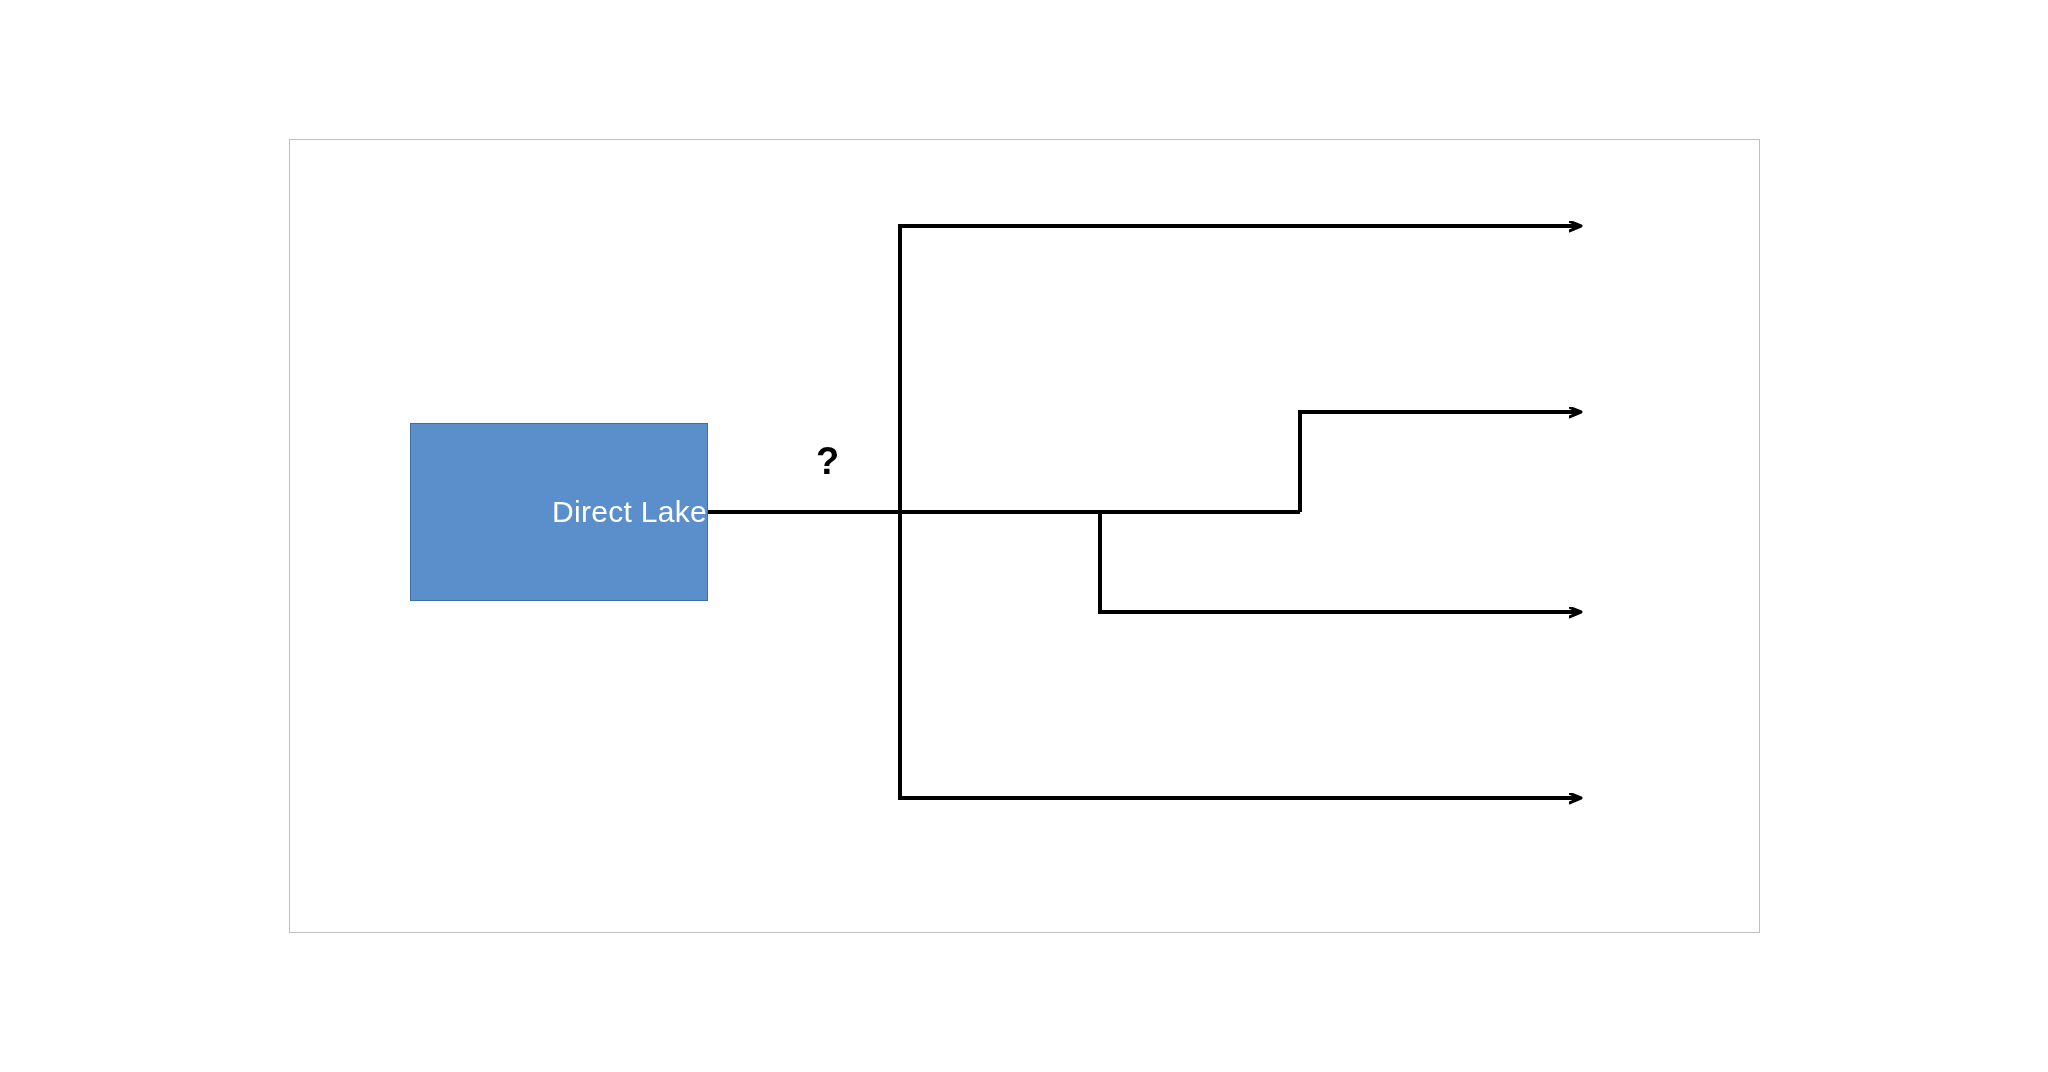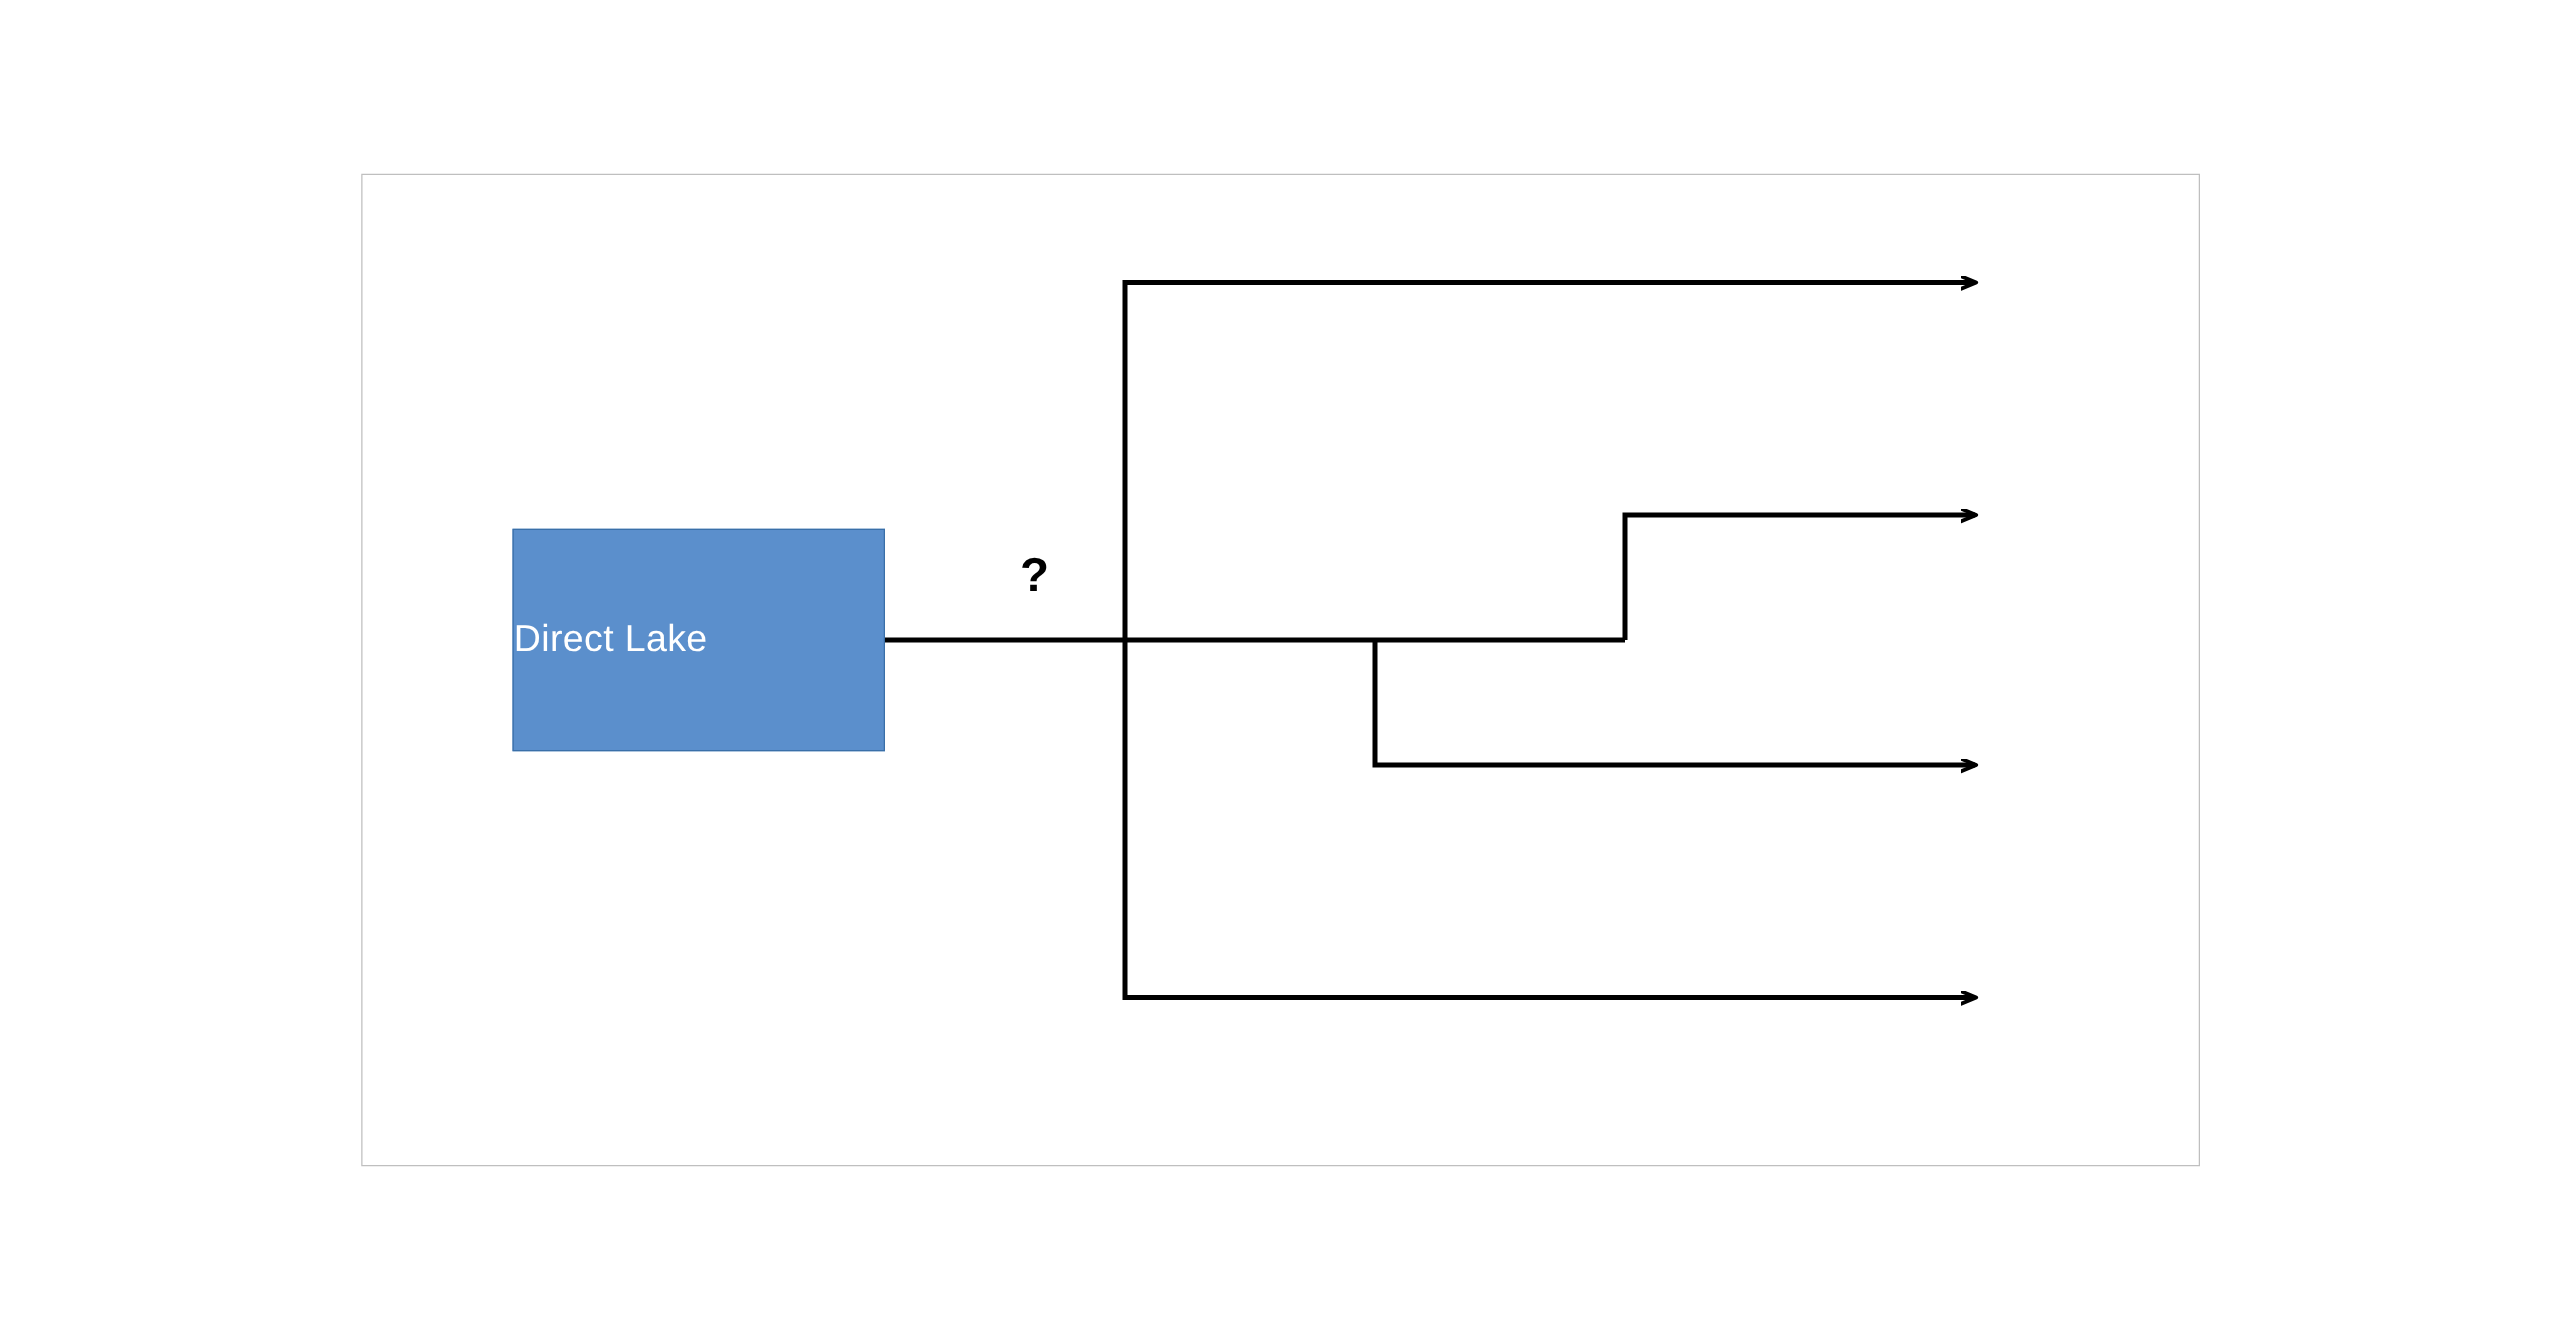--- a/index.html
+++ b/index.html
@@ -20,24 +20,25 @@
     box-sizing: border-box;
     background: #ffffff;
   }
   .node-box {
     position: absolute;
     background: #5b8fcc;
     border: 1px solid #3a6fa8;
     color: #ffffff;
     display: flex;
     align-items: center;
-    justify-content: flex-start;
+    justify-content: flex-end;
     font-size: 30px;
     letter-spacing: 0.3px;
     box-sizing: border-box;
+    padding-left: 29px;
   }
   .question-label {
     position: absolute;
     font-size: 38px;
     font-weight: 600;
     color: #000000;
   }
   svg.connectors {
     position: absolute;
     left: 0;

